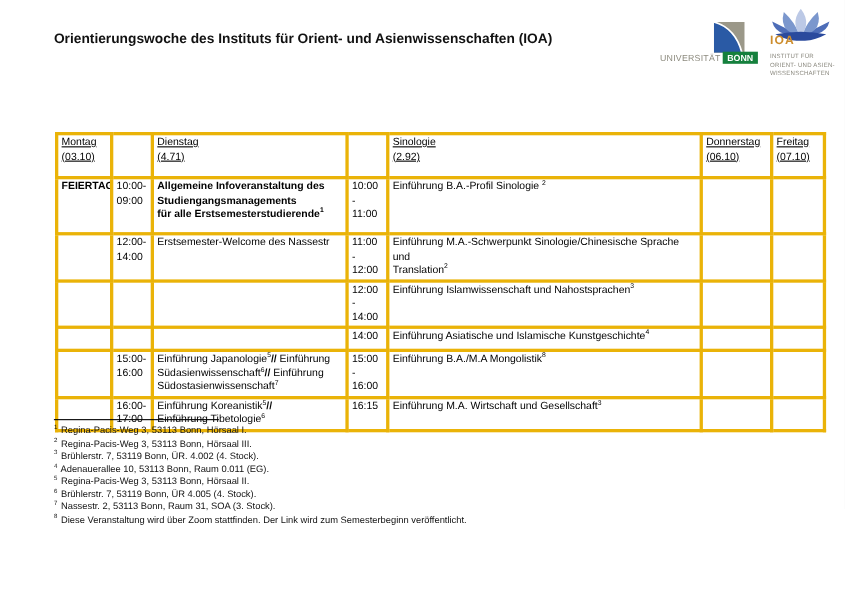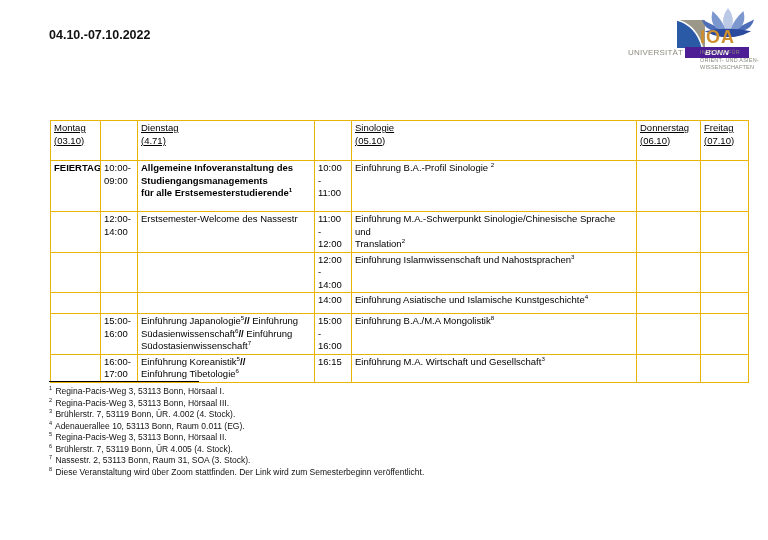--- a/index.html
+++ b/index.html
@@ -4,38 +4,38 @@
 <style>
   * { box-sizing: border-box; margin: 0; padding: 0; }
   body { background: #e8e8e8; font-family: "Liberation Sans", sans-serif; }
   .page {
     position: relative; width: 768px; height: 540px; background: #ffffff;
     color: #000; overflow: hidden; margin: 0 auto;
   }
   
   .title { position: absolute; left: 49px; top: 26px; font-weight: bold; font-size: 12.5px; line-height: 18px; color: #111; }
   
-  .unibonn { position: absolute; left: 628px; top: 20px; width: 95px; height: 40px; }
+  .unibonn { position: absolute; left: 600px; top: 20px; width: 95px; height: 40px; }
   .ub-square { position: absolute; left: 49px; top: 0; width: 28px; height: 28px; display: block; }
   .ub-row { position: absolute; left: 0; top: 27px; display: flex; align-items: stretch; }
   .ub-name { font-size: 8px; color: #8d8b7f; letter-spacing: 0.2px; line-height: 11px; padding-right: 2px; }
-  .ub-bonn { background: #4c1d95; color: #fff; font-weight: bold; font-size: 8px; line-height: 11px; padding: 0 20px; font-style: italic; }
+  .ub-bonn { background: #15803d; color: #fff; font-weight: bold; font-size: 8px; line-height: 11px; padding: 0 4px; }
   
   .ioa { position: absolute; left: 700px; top: 8px; width: 66px; }
   .ioa-lotus { display: block; margin-left: 1px; }
-  .ioa-acronym { color: #cd8d2d; font-weight: bold; font-size: 18px; letter-spacing: 1px; margin-top: -7px; line-height: 15px; }
+  .ioa-acronym { color: #cd8d2d; font-weight: bold; font-size: 11px; letter-spacing: 1px; margin-top: -7px; line-height: 15px; }
   .ioa-sub { margin-top: 4px; font-size: 5.5px; line-height: 7.5px; color: #8a887e; letter-spacing: 0.2px; }
   
   table.schedule {
     position: absolute; left: 50px; top: 120px; width: 698px;
     border-collapse: collapse; table-layout: fixed;
     font-size: 9.5px; line-height: 12.5px;
   }
   .schedule th, .schedule td {
-    border: 1px solid #eab308; vertical-align: top; text-align: left;
+    border: 3px solid #eab308; vertical-align: top; text-align: left;
     padding: 1px 3px; font-weight: normal; white-space: pre-line;
     overflow: hidden;
   }
   .schedule thead tr { height: 40px; }
   .schedule tbody tr:nth-child(1) { height: 51px; }
   .schedule tbody tr:nth-child(2) { height: 39px; padding-left: 44px; }
   .schedule tbody tr:nth-child(3) { height: 38px; }
   .schedule tbody tr:nth-child(4) { height: 21px; }
   .schedule tbody tr:nth-child(5) { height: 36px; }
   .schedule tbody tr:nth-child(6) { height: 25px; }
@@ -46,21 +46,21 @@
   .footnotes { position: absolute; left: 49px; top: 381px; font-size: 8.5px; line-height: 11.5px; color: #111; }
   .fn-rule { width: 150px; border-top: 1.2px solid #000; margin-bottom: 4px; }
   .footnote sup { margin-right: 1px; }
 </style>
 </head>
 <body>
 
 <div class="page">
 
   <div class="title">
-    <div>04.10.-07.10.2022</div>
+    <div>Orientierungswoche des Instituts für Orient- und Asienwissenschaften (IOA)</div>
   </div>
 
   <div class="unibonn">
     <svg class="ub-square" viewBox="0 0 28 28" width="28" height="28" aria-hidden="true">
       <rect width="28" height="28" fill="#9b9889"></rect>
       <path d="M0,0 C11,3 21,11 25.5,28 L0,28 Z" fill="#2a5aa5"></path>
       <path d="M0,0 C11,3 21,11 25.5,28" stroke="#ffffff" stroke-width="1.6" fill="none"></path>
     </svg>
     <div class="ub-row">
       <span class="ub-name">UNIVERSITÄT</span>
@@ -94,21 +94,21 @@
         <col style="width:285px">
         <col style="width:64px">
         <col style="width:48px">
     </colgroup>
     <thead>
       <tr>
           <th><div class="day-label">Montag</div><div class="day-label">(03.10)</div></th>
           <th></th>
           <th><div class="day-label">Dienstag</div><div class="day-label">(4.71)</div></th>
           <th></th>
-          <th><div class="day-label">Sinologie</div><div class="day-label">(05.10)</div></th>
+          <th><div class="day-label">Sinologie</div><div class="day-label">(2.92)</div></th>
           <th><div class="day-label">Donnerstag</div><div class="day-label">(06.10)</div></th>
           <th><div class="day-label">Freitag</div><div class="day-label">(07.10)</div></th>
         </tr>
     </thead>
     <tbody>
         <tr>
           <td><span class="b">FEIERTAG</span></td>
           <td><span>10:00-
 09:00</span></td>
           <td><span class="b">Allgemeine Infoveranstaltung des

